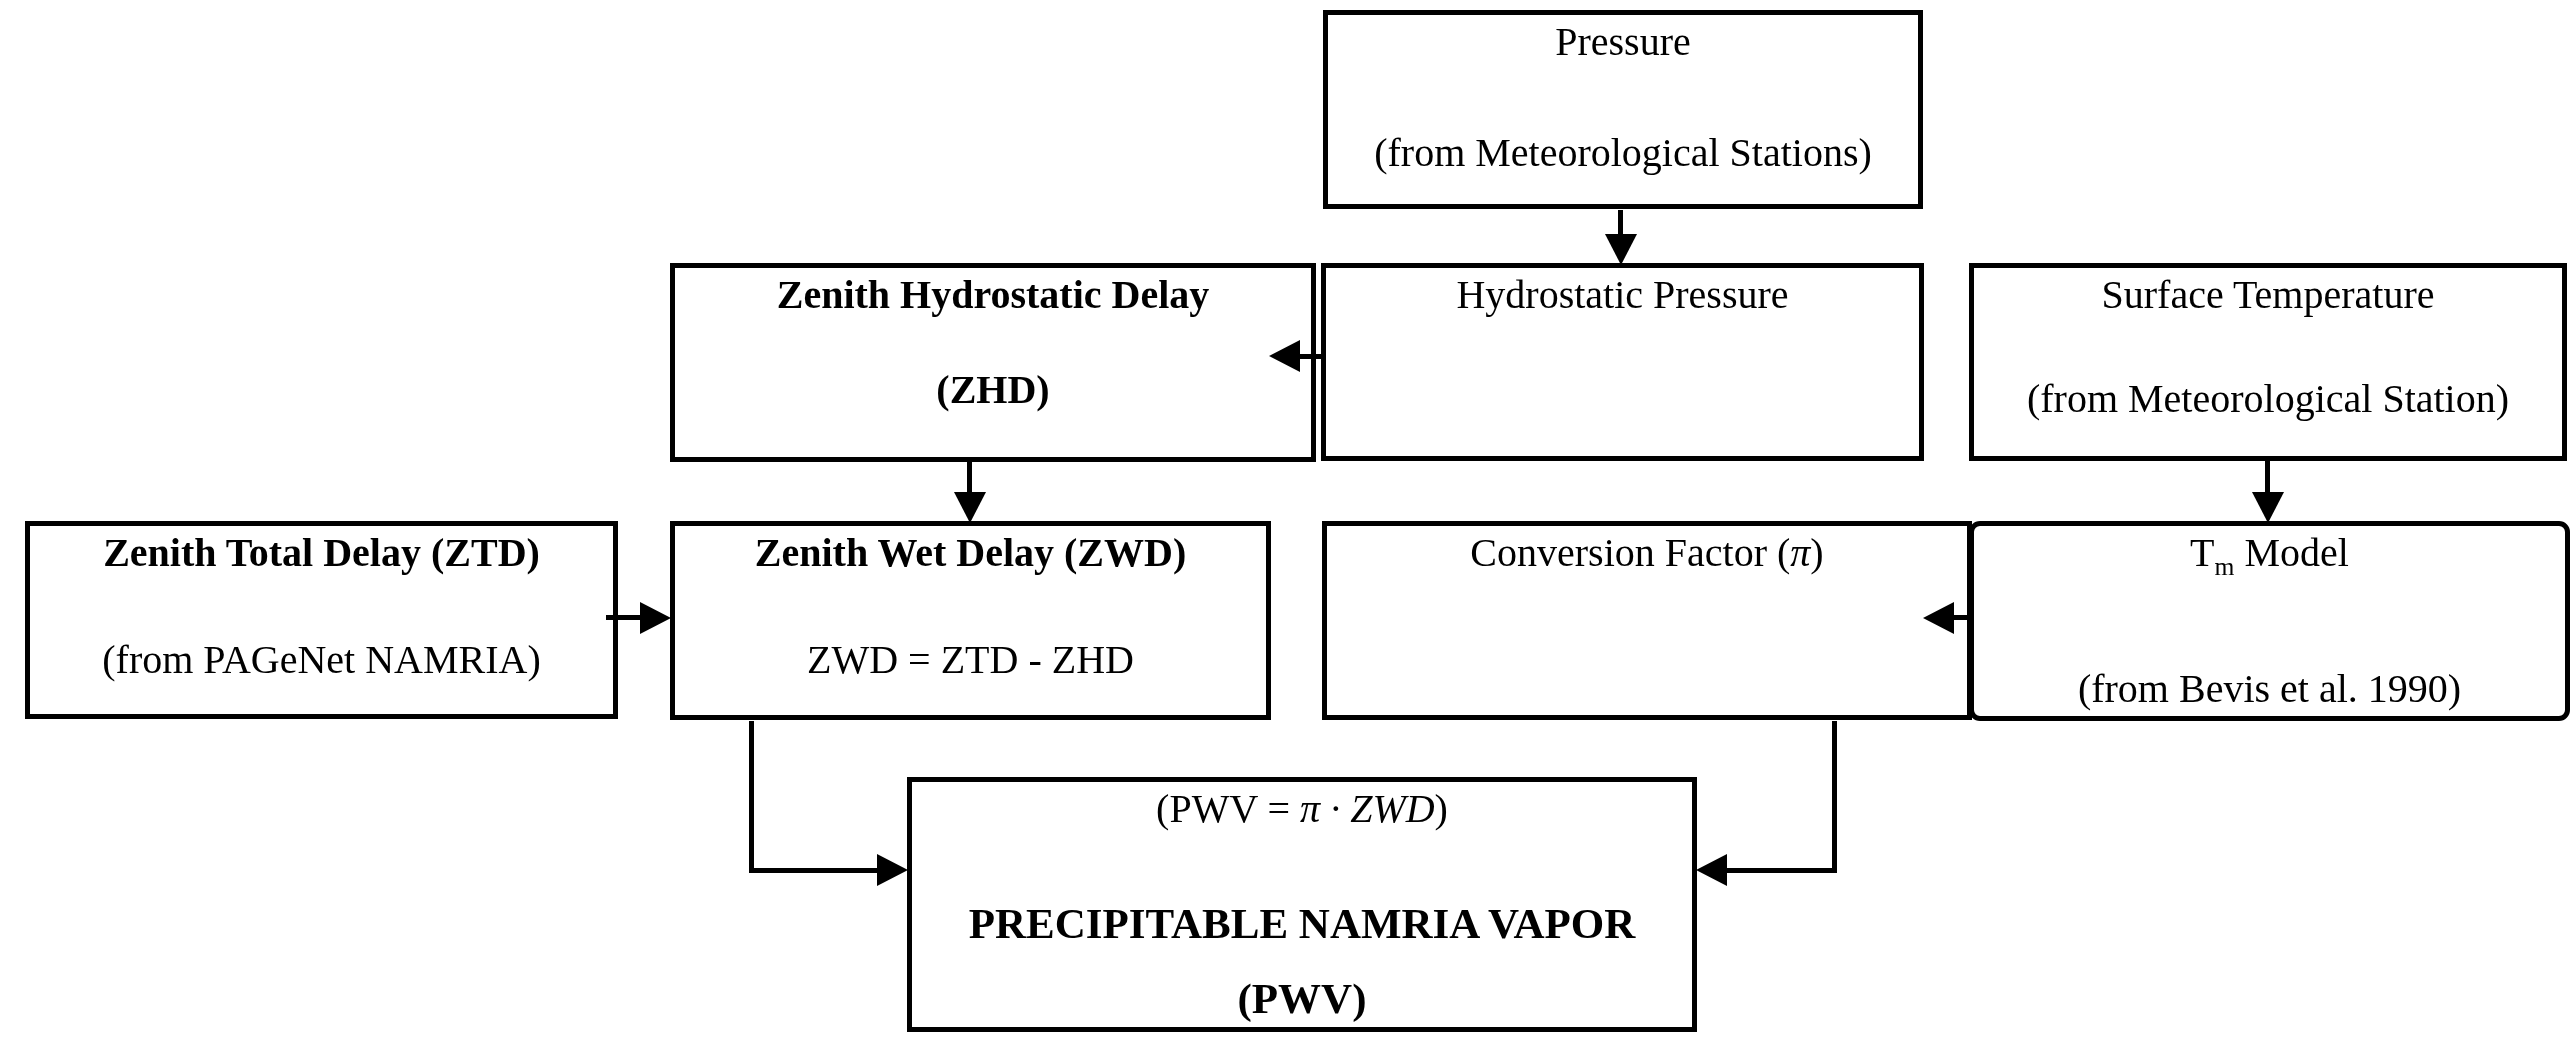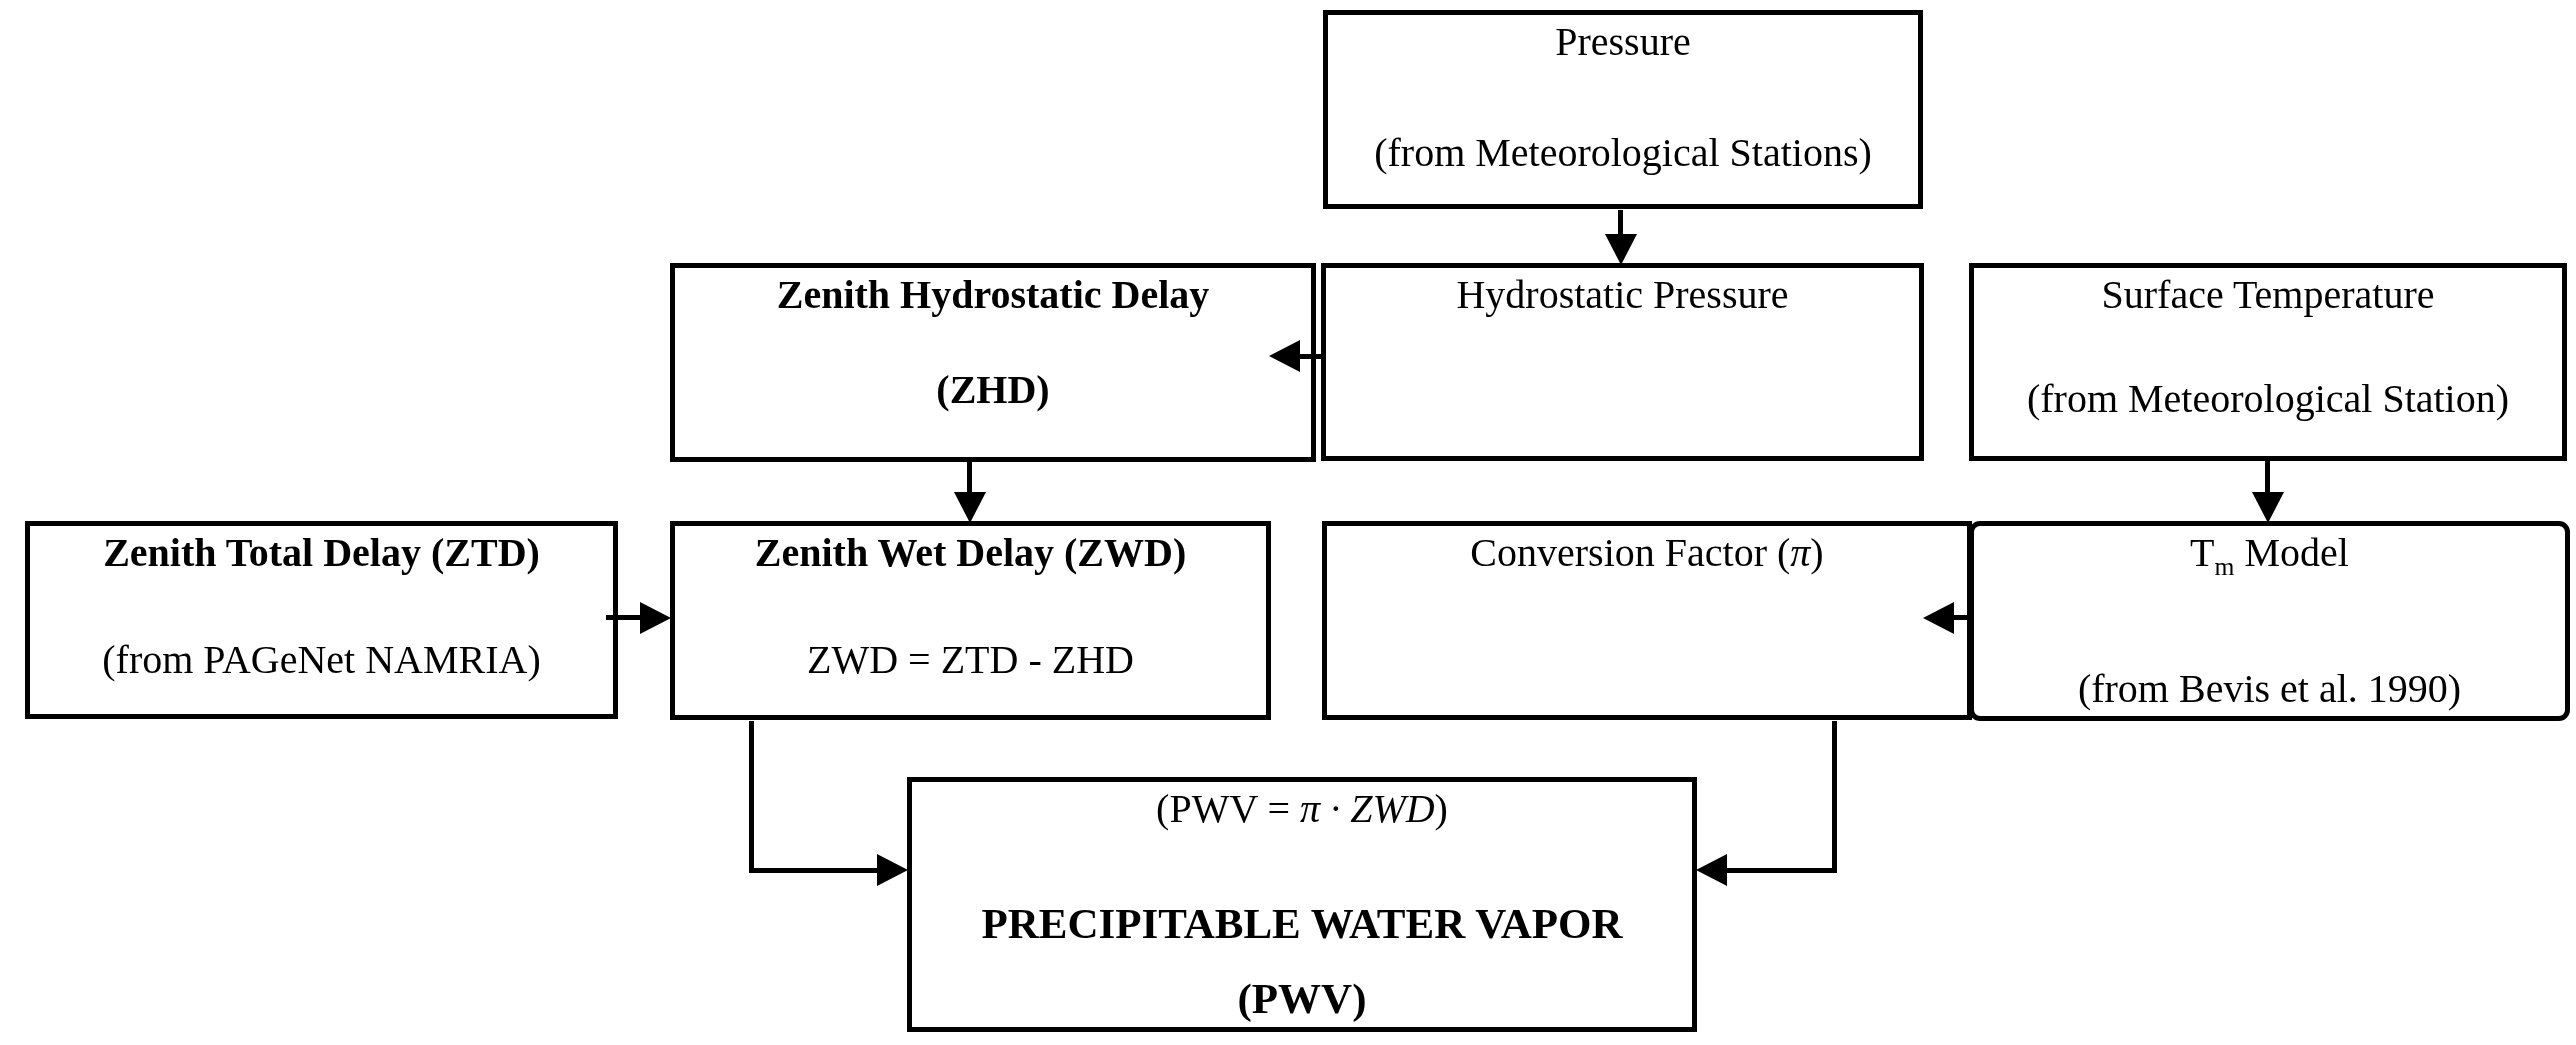--- a/index.html
+++ b/index.html
@@ -103,21 +103,21 @@
     <div class="ln"><span>Conversion Factor (</span><i>π</i><span>)</span></div>
   </div>
 
   <div class="box" id="box-tm">
     <div class="ln"><span>T</span><sub class="tsub">m</sub><span> Model</span></div>
     <div class="ln gap2">(from Bevis et al. 1990)</div>
   </div>
 
   <div class="box" id="box-pwv">
     <div class="ln formula"><span>(PWV = </span><i>π · ZWD</i><span>)</span></div>
-    <div class="ln big bold">PRECIPITABLE WATER VAPOR</div>
+    <div class="ln big bold">PRECIPITABLE NAMRIA VAPOR</div>
     <div class="ln big bold">(PWV)</div>
   </div>
 
   <div class="seg" id="vA"></div>
   <div class="arr down" id="aA"></div>
 
   <div class="arr left" id="aB"></div>
   <div class="seg" id="hB"></div>
 
   <div class="seg" id="vC"></div>

